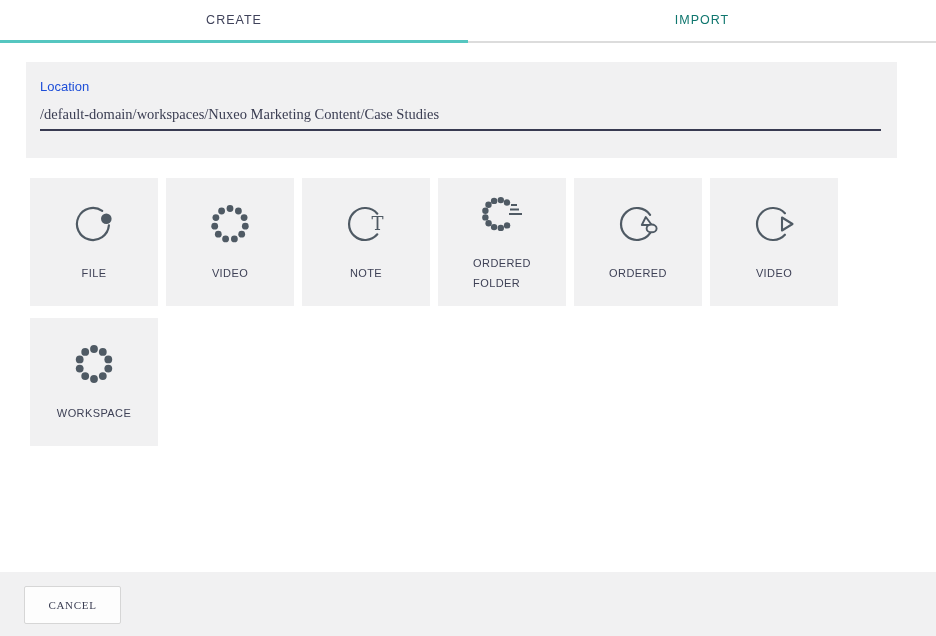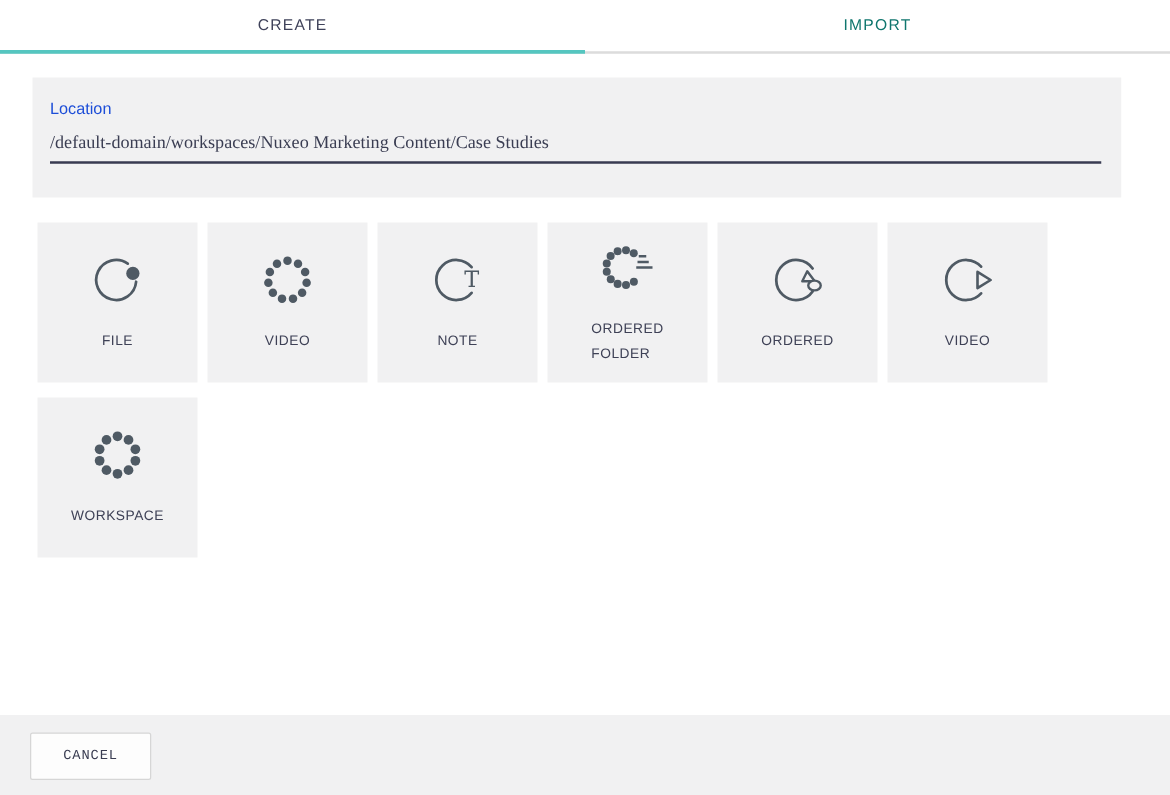--- a/index.html
+++ b/index.html
@@ -63,21 +63,21 @@
   }
 
   
   .footer {
     position:absolute; top:572px; left:0; width:936px; height:64px;
     background:#f1f1f2;
   }
   .cancel-button {
     position:absolute; left:24px; top:14px; width:97px; height:38px;
     background:#fdfdfd; border:1px solid #d6d6d6; border-radius:2px;
-    font-family:Liberation Mono, monospace;
+    font-family:Liberation Serif, serif;
     font-size:11px; letter-spacing:0.7px; color:#3a3d52; cursor:pointer;
   }
 </style>
 </head>
 <body>
 
 <div class="page">
 
   <div class="tabbar">
     <div class="tab active">

